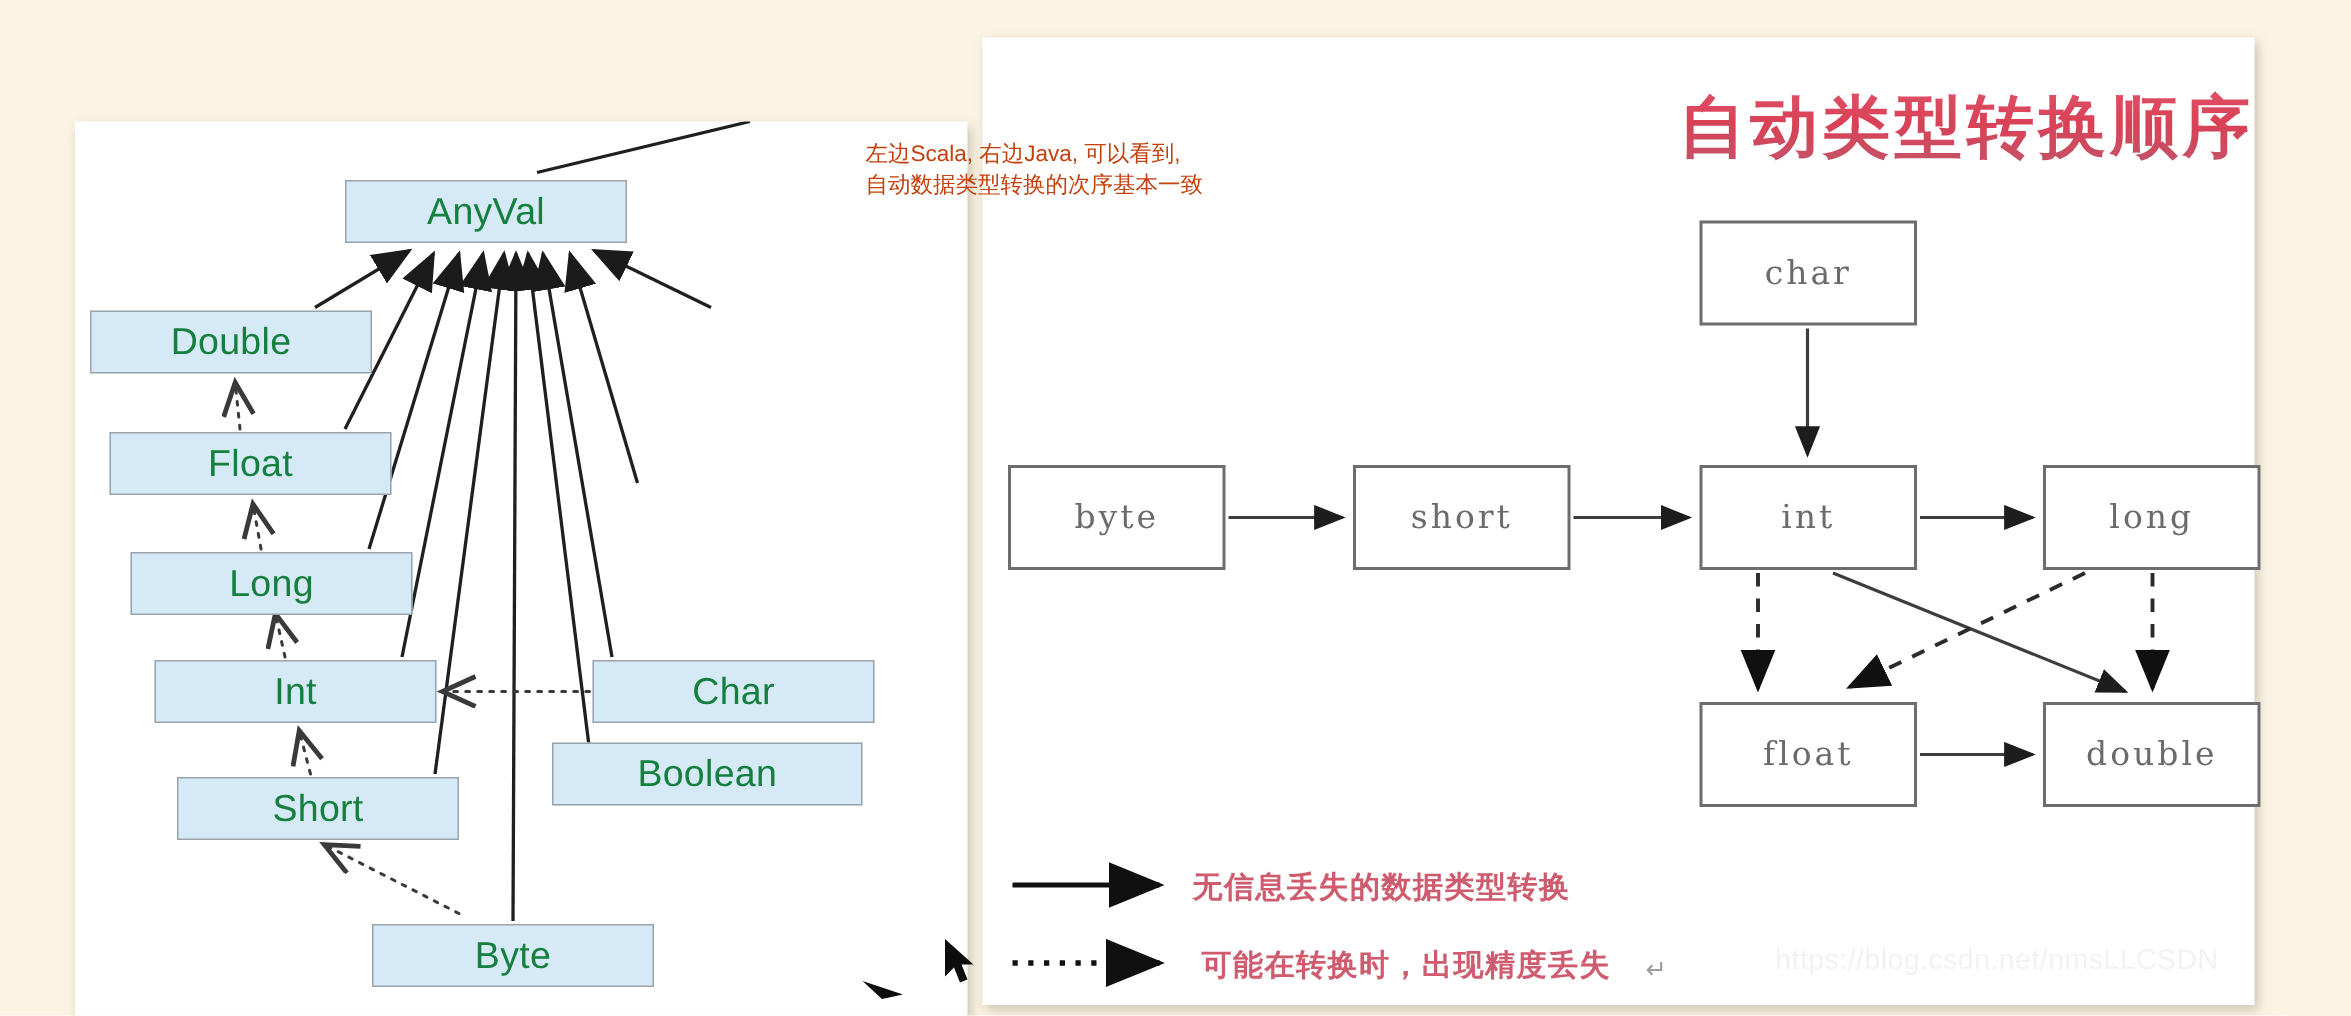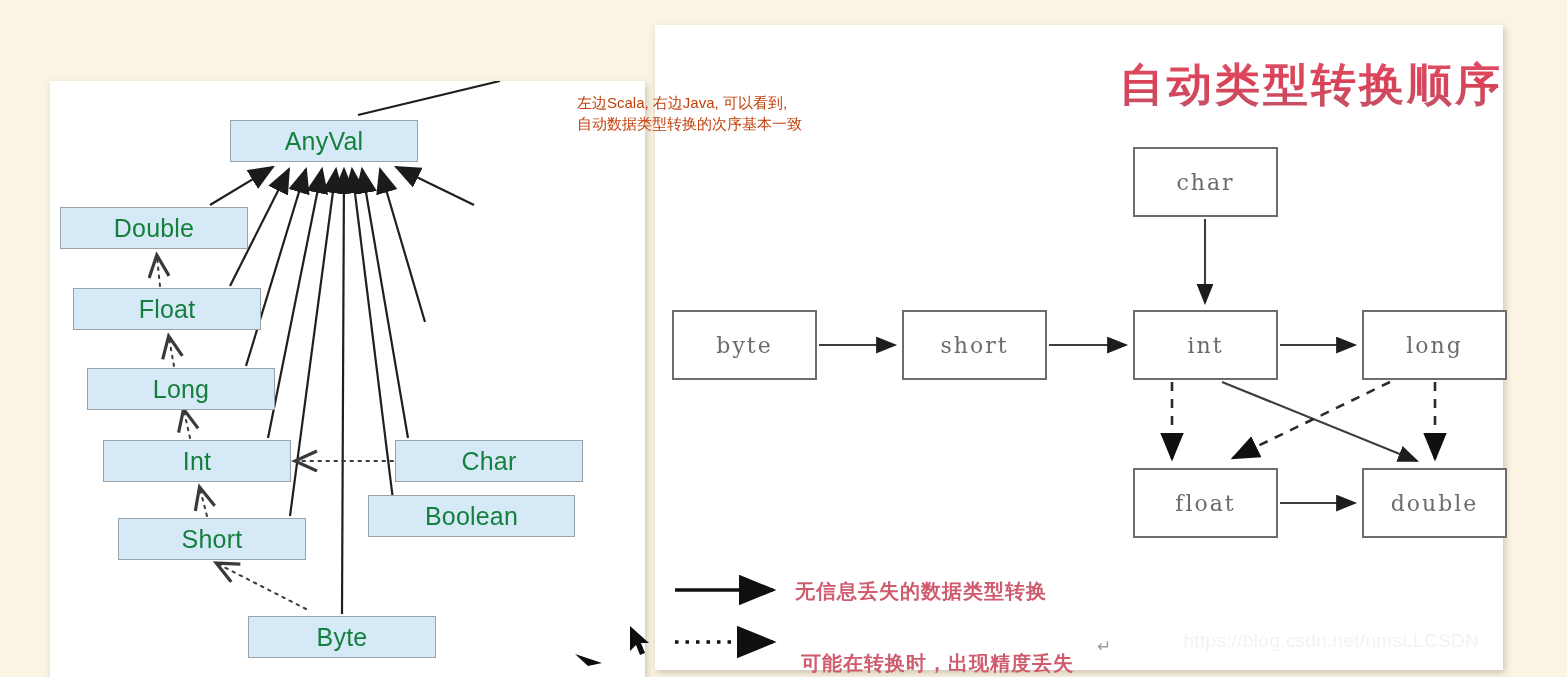--- a/index.html
+++ b/index.html
@@ -170,21 +170,21 @@
 
   <div class="jbox" style="left:478px;top:122px;width:145px;height:70px;">char</div>
   <div class="jbox" style="left:17px;top:285px;width:145px;height:70px;">byte</div>
   <div class="jbox" style="left:247px;top:285px;width:145px;height:70px;">short</div>
   <div class="jbox" style="left:478px;top:285px;width:145px;height:70px;">int</div>
   <div class="jbox" style="left:707px;top:285px;width:145px;height:70px;">long</div>
   <div class="jbox" style="left:478px;top:443px;width:145px;height:70px;">float</div>
   <div class="jbox" style="left:707px;top:443px;width:145px;height:70px;">double</div>
 
   <div class="legend-label" style="left:140px;top:553px;">无信息丢失的数据类型转换</div>
-  <div class="legend-label" style="left:146px;top:625px;">可能在转换时，出现精度丢失</div>
+  <div class="legend-label" style="left:146px;top:605px;">可能在转换时，出现精度丢失</div>
   <div id="crsymbol" style="left:442px;top:611px;">↵</div>
 
   <div id="watermark">https://blog.csdn.net/nmsLLCSDN</div>
 </div>
 
 <svg class="cursor" style="left:628px;top:625px;" width="26" height="34" viewBox="0 0 26 34">
   <path d="M2,1 L2,26 L8,20 L12,30 L17,28 L13,18 L21,18 Z" fill="#0d0d0d"></path>
 </svg>
 <svg class="cursor" style="left:574px;top:652px;" width="30" height="18" viewBox="0 0 30 18">
   <path d="M1,2 L28,11 L14,14 Z" fill="#0d0d0d"></path>

